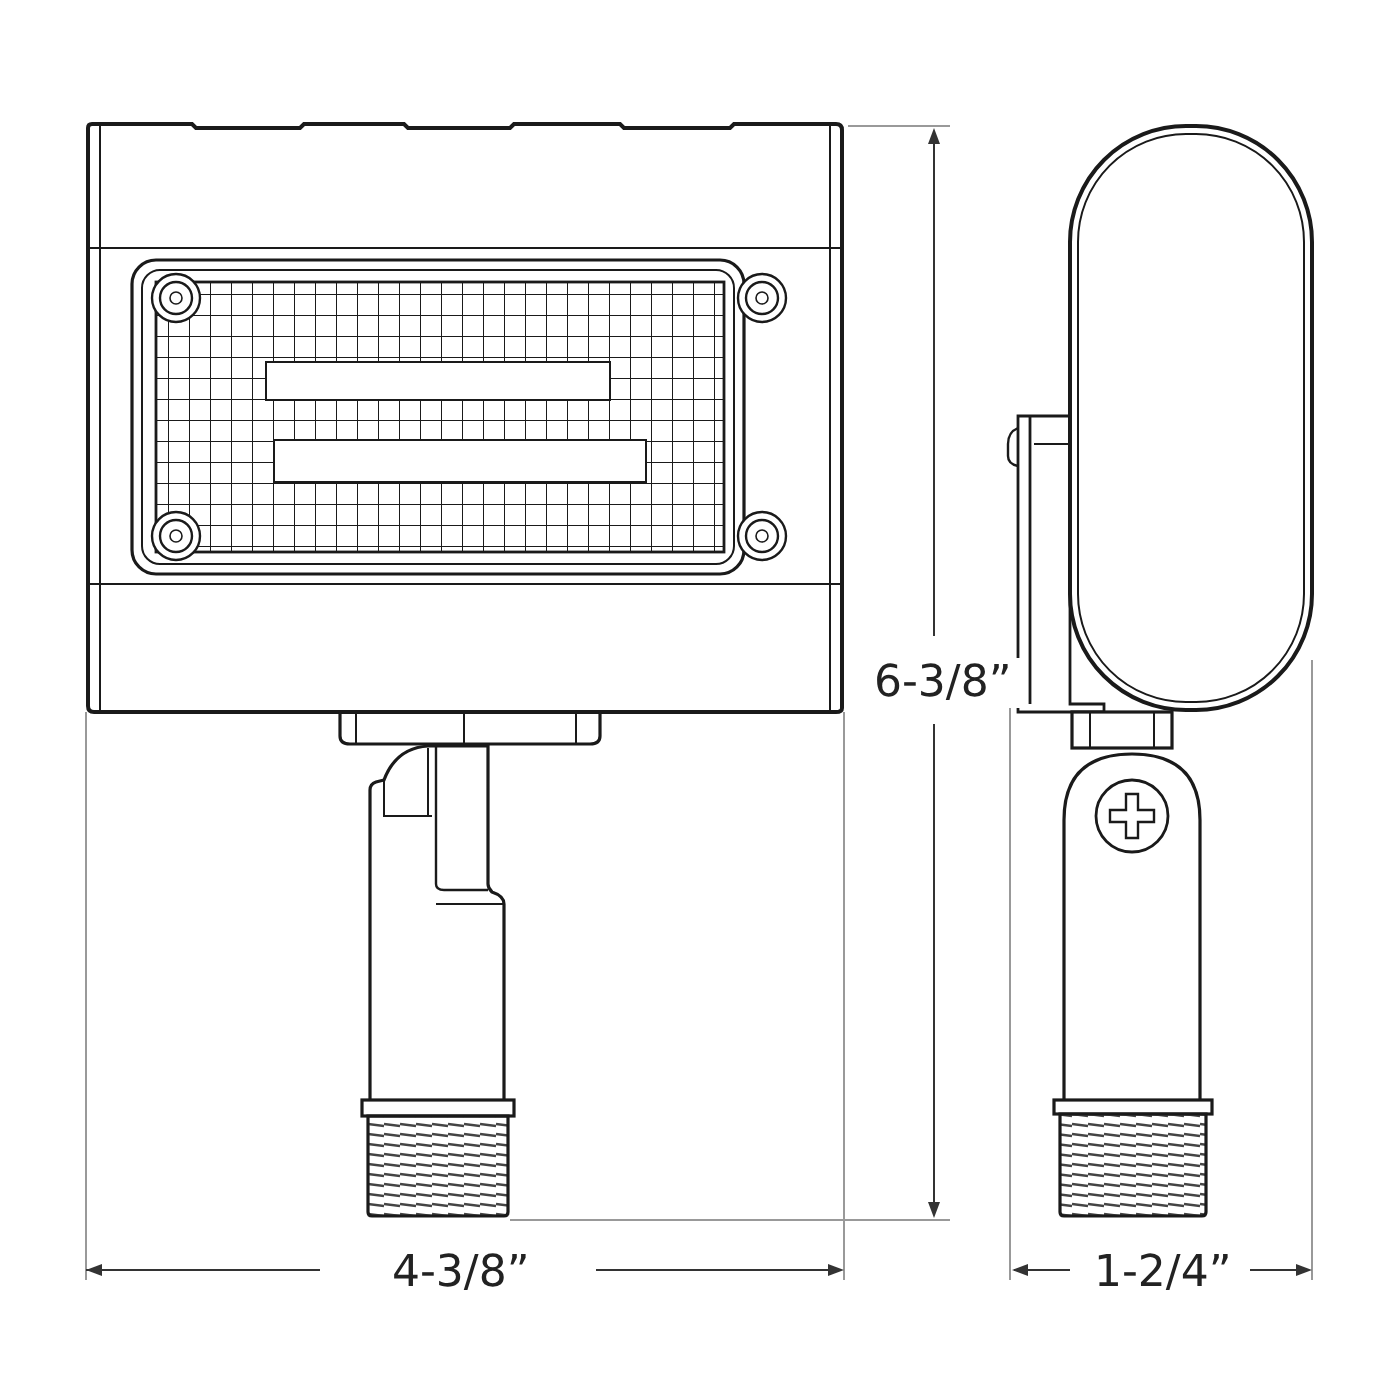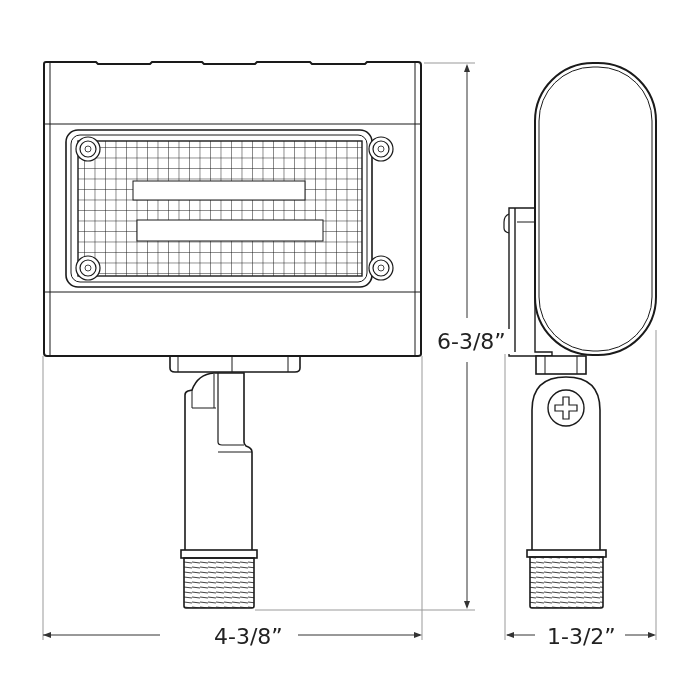--- a/index.html
+++ b/index.html
@@ -128,14 +128,14 @@
     <line x1="505" y1="345" x2="505" y2="640"></line>
     <line x1="656" y1="330" x2="656" y2="640"></line>
     <line x1="507" y1="635" x2="535" y2="635" stroke="#333"></line>
     <line x1="625" y1="635" x2="654" y2="635" stroke="#333"></line>
     <path d="M514 632 L506 635 L514 638 Z" fill="#333" stroke="none"></path>
     <path d="M648 632 L656 635 L648 638 Z" fill="#333" stroke="none"></path>
   </g>
 </svg>
 
 <div class="dim-label" style="left:433px; top:329px;">6-3/8”</div>
-<div class="dim-label" style="left:192px; top:624px;margin-left:18px;">4-3/8”</div>
-<div class="dim-label" style="left:543px; top:624px;">1-3/2”</div>
+<div class="dim-label" style="left:192px; top:624px;">4-3/8”</div>
+<div class="dim-label" style="left:543px; top:624px;">1-2/4”</div>
 
 </body></html>

